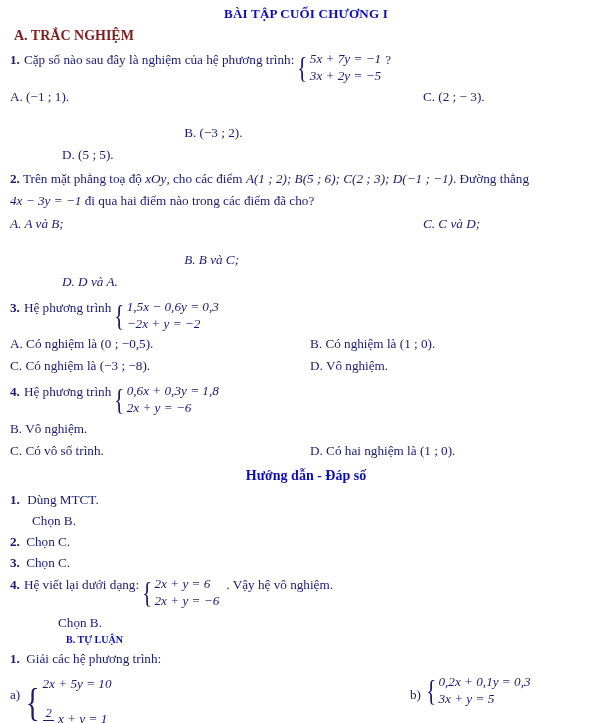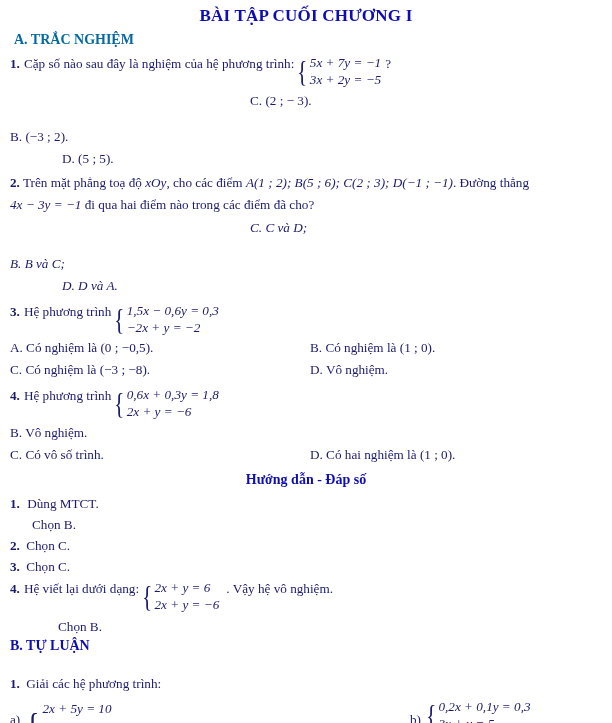--- a/index.html
+++ b/index.html
@@ -18,27 +18,27 @@
   }
   .page {
     padding: 6px 10px 0 10px;
     box-sizing: border-box;
     width: 612px;
   }
   .doc-title {
     text-align: center;
     font-weight: bold;
     color: #0d0db5;
-    font-size: 17px;
+    font-size: 13px;
     letter-spacing: 0.2px;
     margin-bottom: 6px;
   }
   .section-head {
     font-weight: bold;
-    color: #0369a1;
+    color: #7f1d1d;
     font-size: 14px;
     margin: 2px 0 6px 4px;
   }
   .section-head.center {
     text-align: center;
     margin-left: 0;
     color: #0d0db5;
   }
   .q {
     margin: 0 0 3px 0;
@@ -107,21 +107,22 @@
   .ans-line {
     margin: 1px 0 1px 0;
     line-height: 1.5;
   }
   .indent1 { margin-left: 22px; }
   .indent2 { margin-left: 48px; }
   .bold { font-weight: bold; }
   .part-b {
     font-weight: bold;
     color: #0d0db5;
-    font-size: 14px;
+    margin-left: 56px;
+    font-size: 10px;
   }
   .bottom-row {
     display: flex;
     align-items: flex-start;
     margin-top: 4px;
   }
   .bottom-left { width: 400px; display: flex; align-items: flex-start;}
   .bottom-right { display: flex; align-items: flex-start; }
   .label-ab { padding-top: 14px; padding-right: 2px;}
   .spacer-sm { height: 4px; }
@@ -142,20 +143,21 @@
       <span class="brace">{</span>
       <span class="sys-lines">
         <span>5x + 7y = −1</span>
         <span>3x + 2y = −5</span>
       </span>
     </span>
     <span style="margin-left:3px;">?</span>
   </div>
 
   <div class="opts">
+    <span class="opt-a">A. (−1 ; 1).</span>
     <span class="opt-b">B. (−3 ; 2).</span>
     <span class="opt-c">C. (2 ; − 3).</span>
   </div>
   <div class="opts">
     <span class="opt-indent">D. (5 ; 5).</span>
   </div>
 
   <div class="spacer-sm"></div>
 
   <div class="q">
@@ -163,20 +165,21 @@
     <span>Trên mặt phẳng toạ độ</span>
     <span class="mi">xOy</span><span>, cho các điểm</span>
     <span class="mi">A(1 ; 2); B(5 ; 6); C(2 ; 3); D(−1 ; −1)</span><span>. Đường thẳng</span>
   </div>
   <div class="q">
     <span class="mi">4x − 3y = −1</span>
     <span>đi qua hai điểm nào trong các điểm đã cho?</span>
   </div>
 
   <div class="opts">
+    <span class="opt-a mi">A. A và B;</span>
     <span class="opt-b mi">B. B và C;</span>
     <span class="opt-c mi">C. C và D;</span>
   </div>
   <div class="opts">
     <span class="opt-indent mi">D. D và A.</span>
   </div>
 
   <div class="spacer-sm"></div>
 
   <div class="row">
@@ -252,21 +255,21 @@
         <span>2x + y = −6</span>
       </span>
     </span>
     <span style="margin-left:6px;">. Vậy hệ vô nghiệm.</span>
   </div>
 
   <div class="ans-line indent2" style="margin-top:4px;">Chọn B.</div>
 
   <div class="part-b">B. TỰ LUẬN</div>
 
-  <div class="ans-line" style="margin-top:20px;">
+  <div class="ans-line" style="margin-top:4px;">
     <span class="bold">1.</span>
     <span style="margin-left:3px;">Giải các hệ phương trình:</span>
   </div>
 
   <div class="bottom-row">
     <div class="bottom-left">
       <span class="label-ab">a)</span>
       <span class="sys">
         <span class="brace brace-tall">{</span>
         <span class="sys-lines" style="line-height:1.6;gap:12px;">

